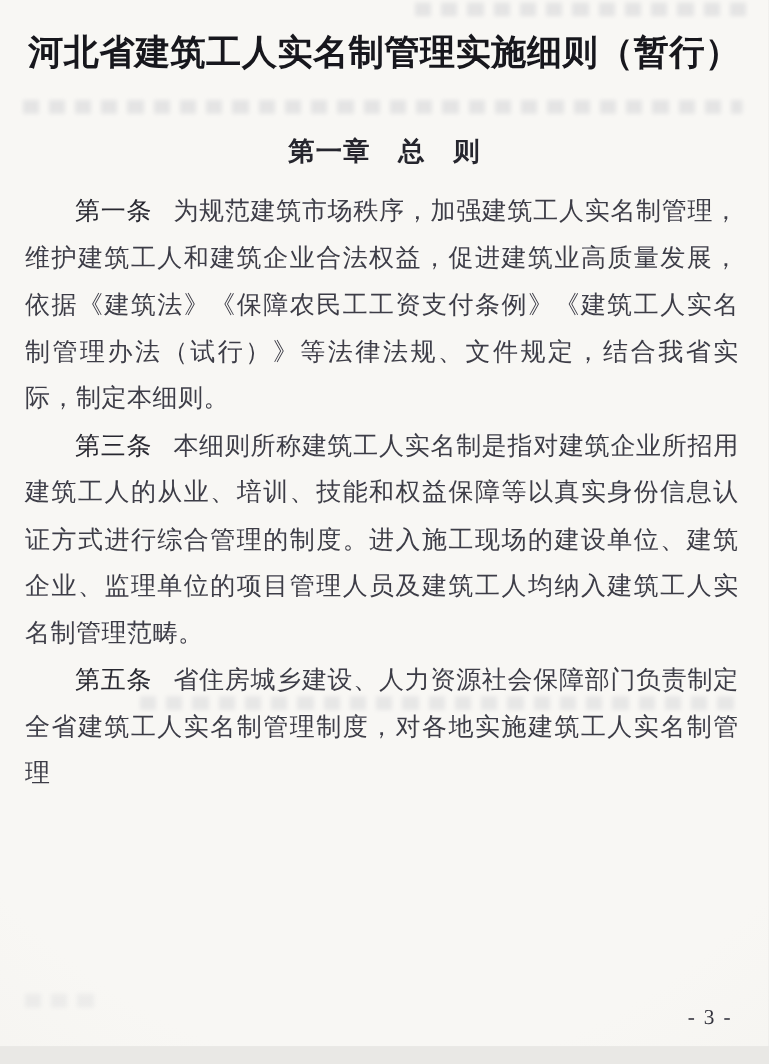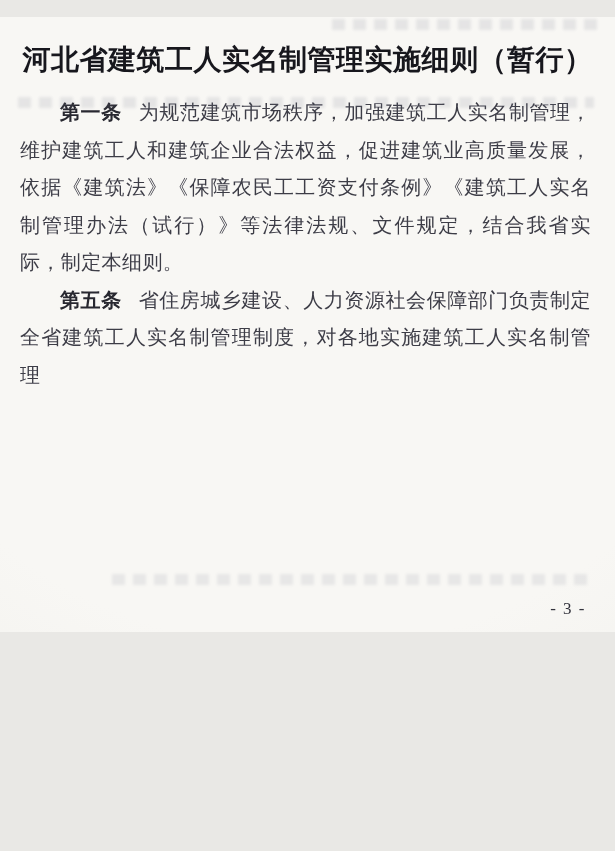--- a/index.html
+++ b/index.html
@@ -3,22 +3,22 @@
 <meta charset="utf-8">
 <style>
   html, body {
     margin: 0;
     padding: 0;
     background: #e9e8e5;
   }
   .page {
     position: relative;
     width: 615px;
-    height: 615px;
-    margin: 17px auto;
+    height: 837px;
+    margin: 0 auto;
     overflow: hidden;
     background:
       radial-gradient(ellipse 130% 110% at 50% 42%, #f8f7f4 55%, #f2f1ed 85%, #ebeae6 100%);
     font-family: "Liberation Serif", "DejaVu Serif", serif;
     color: #3d3d47;
   }
   .doc-title {
     margin: 23px 8px 0 8px;
     text-align: center;
     font-size: 28px;
@@ -43,21 +43,21 @@
     line-height: 37.5px;
     text-align: justify;
     color: #3d3d47;
     letter-spacing: 0.4px;
   }
   .doc-body p {
     margin: 0;
     text-indent: 2em;
   }
   .article-number {
-    font-weight: bold;
+    font-weight: normal;
     color: #282830;
     margin-right: 0.85em;
   }
   .page-number {
     position: absolute;
     right: 29px;
     bottom: 13px;
     font-size: 17px;
     letter-spacing: 1.5px;
     color: #33333d;
@@ -86,23 +86,25 @@
 <body>
 
 <div class="page">
 
   <div class="bleed bleed-1"></div>
 
   <h1 class="doc-title">河北省建筑工人实名制管理实施细则（暂行）</h1>
 
   <div class="bleed bleed-2"></div>
 
+  <h2 class="chapter-heading">第一章　总　则</h2>
 
   <div class="doc-body">
     <p><span class="article-number">第一条</span><span>为规范建筑市场秩序，加强建筑工人实名制管理，维护建筑工人和建筑企业合法权益，促进建筑业高质量发展，依据《建筑法》《保障农民工工资支付条例》《建筑工人实名制管理办法（试行）》等法律法规、文件规定，结合我省实际，制定本细则。</span></p>
+    <p><span class="article-number">第三条</span><span>本细则所称建筑工人实名制是指对建筑企业所招用建筑工人的从业、培训、技能和权益保障等以真实身份信息认证方式进行综合管理的制度。进入施工现场的建设单位、建筑企业、监理单位的项目管理人员及建筑工人均纳入建筑工人实名制管理范畴。</span></p>
     <p><span class="article-number">第五条</span><span>省住房城乡建设、人力资源社会保障部门负责制定全省建筑工人实名制管理制度，对各地实施建筑工人实名制管理</span></p>
   </div>
 
   <div class="bleed bleed-3"></div>
   <div class="bleed bleed-4"></div>
 
   <div class="page-number">- 3 -</div>
 
 </div>
 

